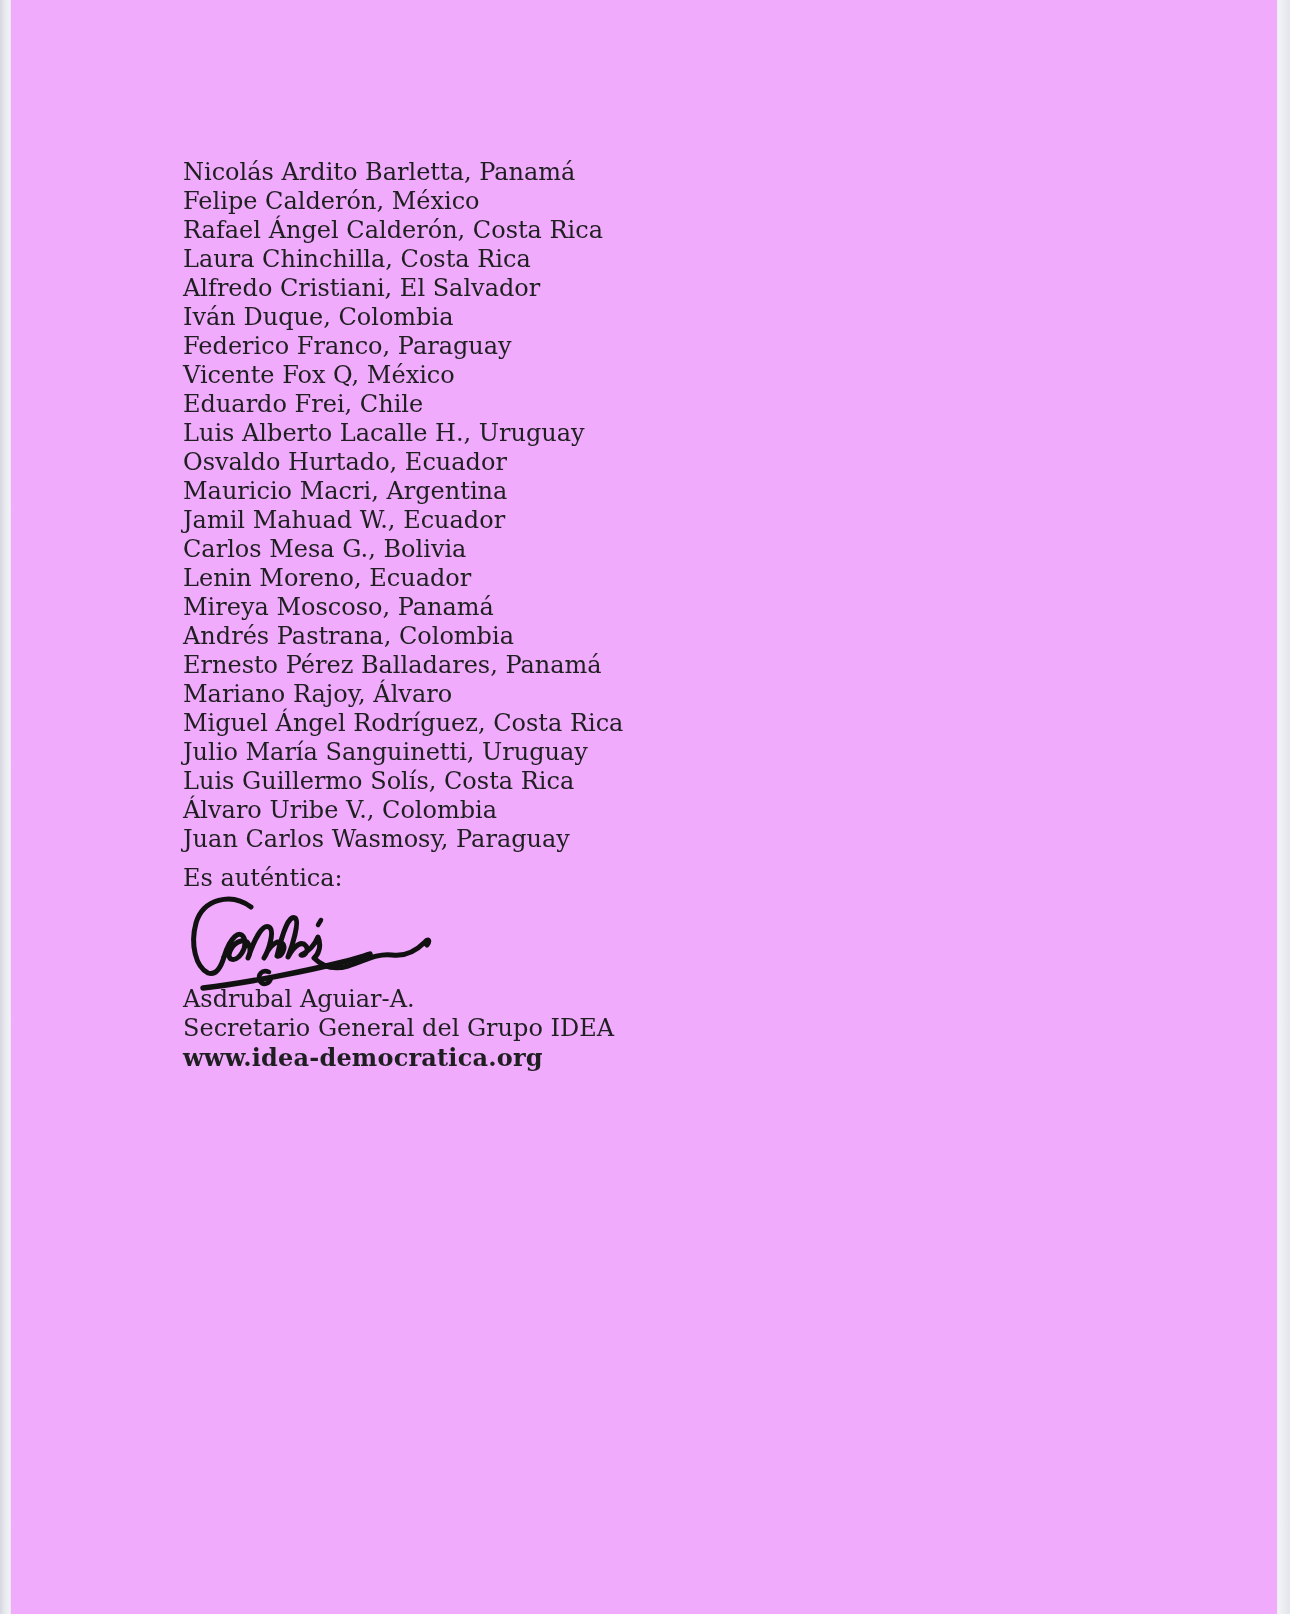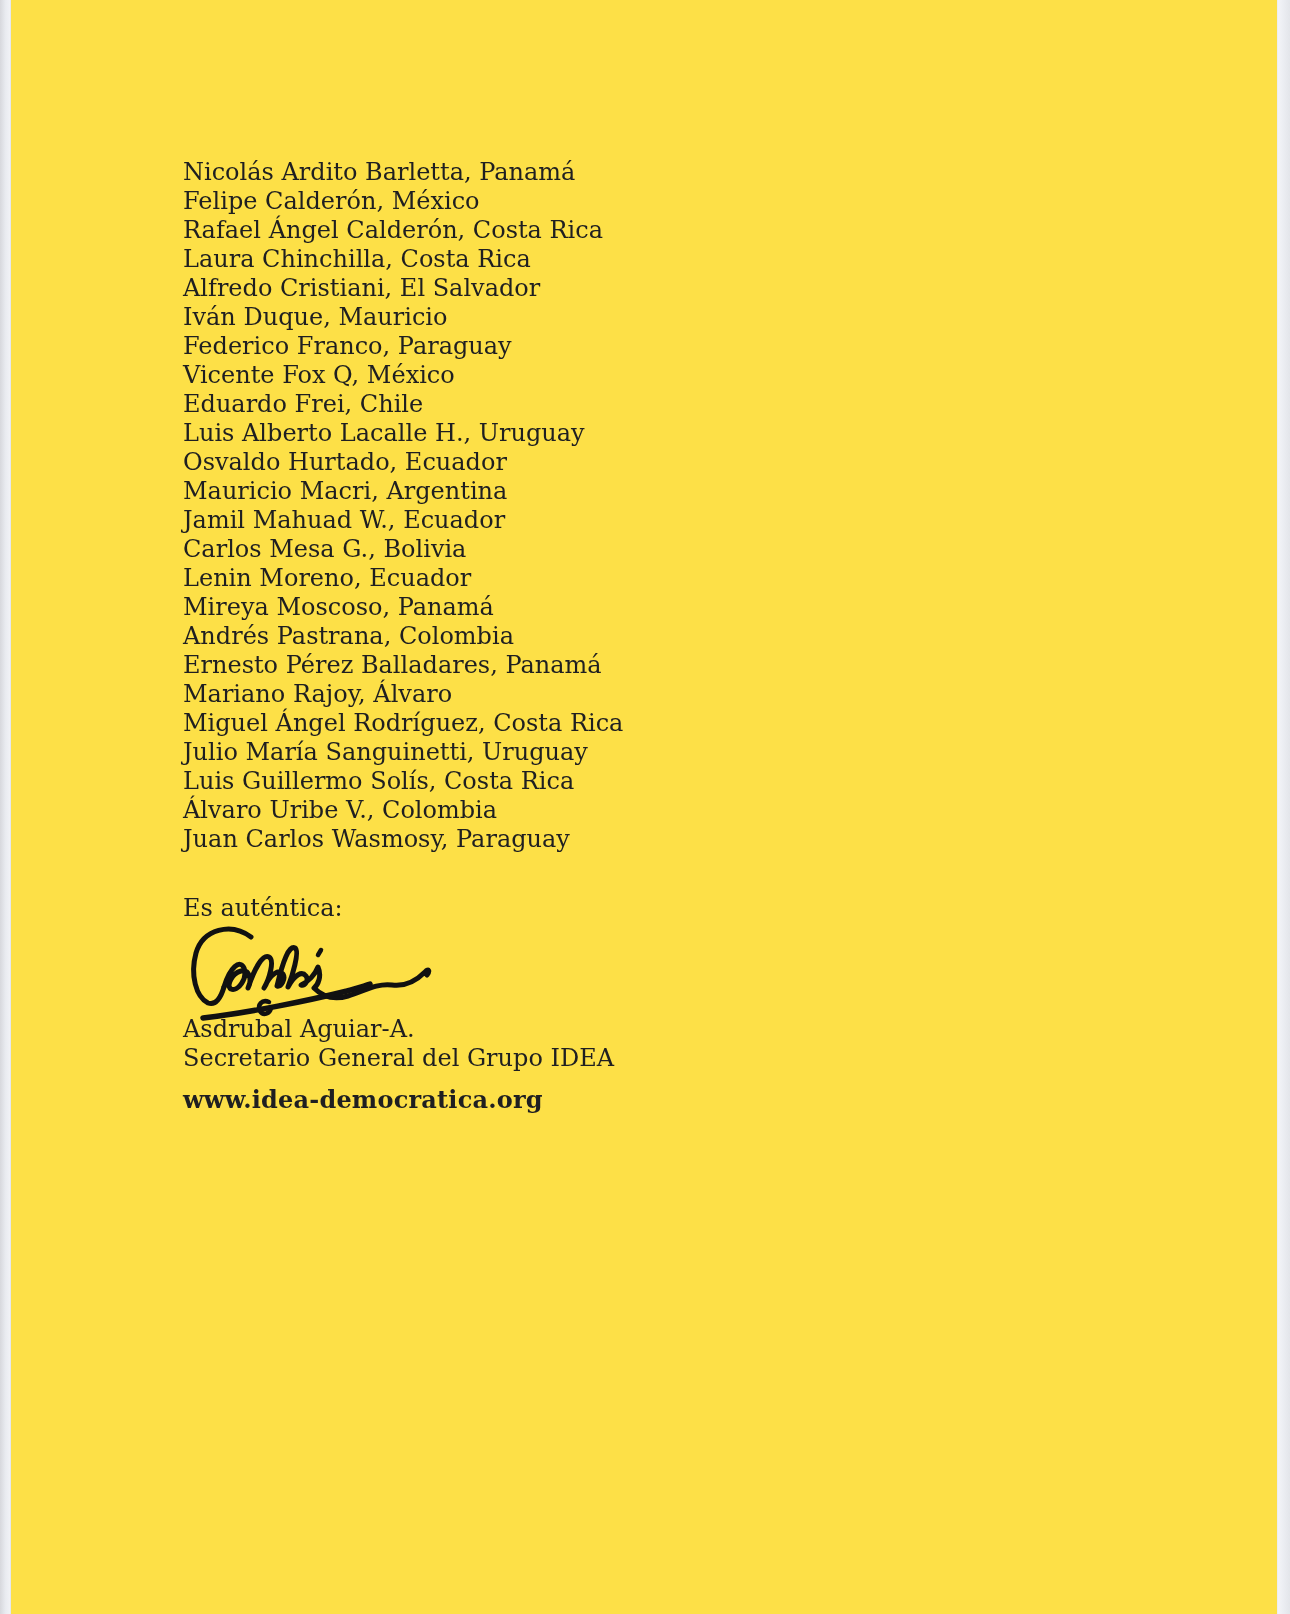--- a/index.html
+++ b/index.html
@@ -5,21 +5,21 @@
   html, body {
     margin: 0;
     padding: 0;
     background: #ffffff;
     font-family: "DejaVu Serif", "Liberation Serif", serif;
   }
   .viewport {
     position: relative;
     width: 1290px;
     height: 1614px;
-    background: #fde047;
+    background: #f0abfc;
     overflow: hidden;
   }
   .edge-strip-left {
     position: absolute;
     left: 0; top: 0; bottom: 0;
     width: 10px;
     background: linear-gradient(to right, #d7d8dd 0%, #e9ebf0 55%, #f1f2f6 100%);
     border-right: 1px solid #e6e8ed;
   }
   .edge-strip-right {
@@ -33,50 +33,50 @@
     position: absolute;
     left: 183px;
     top: 158px;
     width: 900px;
     color: #1f1f21;
     font-size: 24px;
     line-height: 29px;
   }
   .signatory-list { margin: 0; padding: 0; }
   .signatory-line { white-space: nowrap; }
-  .attestation { margin-top: 40px; }
+  .attestation { margin-top: 10px; }
   .signature-wrap {
     position: relative;
     width: 260px;
     height: 95px;
     margin-top: 2px;
     margin-left: 4px;
     margin-bottom: -5px;
   }
   .signature-wrap svg { display: block; overflow: visible; }
   .signer-name { position: relative; z-index: 1; }
   .signer-title { }
-  .website { font-weight: 700; letter-spacing: 0.2px; margin-top: 12px; }
+  .website { font-weight: 700; letter-spacing: 0.2px; }
 </style>
 </head>
 <body>
 
 <div class="viewport">
   <div class="edge-strip-left"></div>
   <div class="edge-strip-right"></div>
 
   <div class="page-content">
 
     <div class="signatory-list">
       <div class="signatory-line">Nicolás Ardito Barletta, Panamá</div>
       <div class="signatory-line">Felipe Calderón, México</div>
       <div class="signatory-line">Rafael Ángel Calderón, Costa Rica</div>
       <div class="signatory-line">Laura Chinchilla, Costa Rica</div>
       <div class="signatory-line">Alfredo Cristiani, El Salvador</div>
-      <div class="signatory-line">Iván Duque, Mauricio</div>
+      <div class="signatory-line">Iván Duque, Colombia</div>
       <div class="signatory-line">Federico Franco, Paraguay</div>
       <div class="signatory-line">Vicente Fox Q, México</div>
       <div class="signatory-line">Eduardo Frei, Chile</div>
       <div class="signatory-line">Luis Alberto Lacalle H., Uruguay</div>
       <div class="signatory-line">Osvaldo Hurtado, Ecuador</div>
       <div class="signatory-line">Mauricio Macri, Argentina</div>
       <div class="signatory-line">Jamil Mahuad W., Ecuador</div>
       <div class="signatory-line">Carlos Mesa G., Bolivia</div>
       <div class="signatory-line">Lenin Moreno, Ecuador</div>
       <div class="signatory-line">Mireya Moscoso, Panamá</div>

